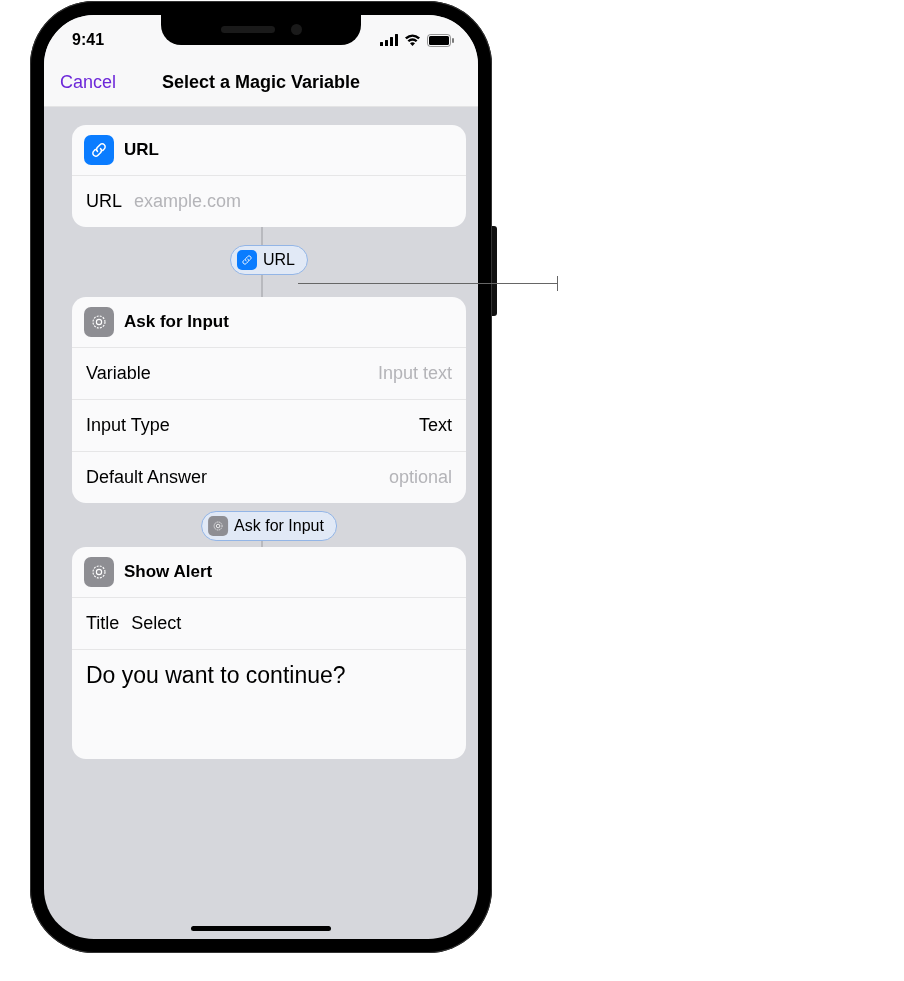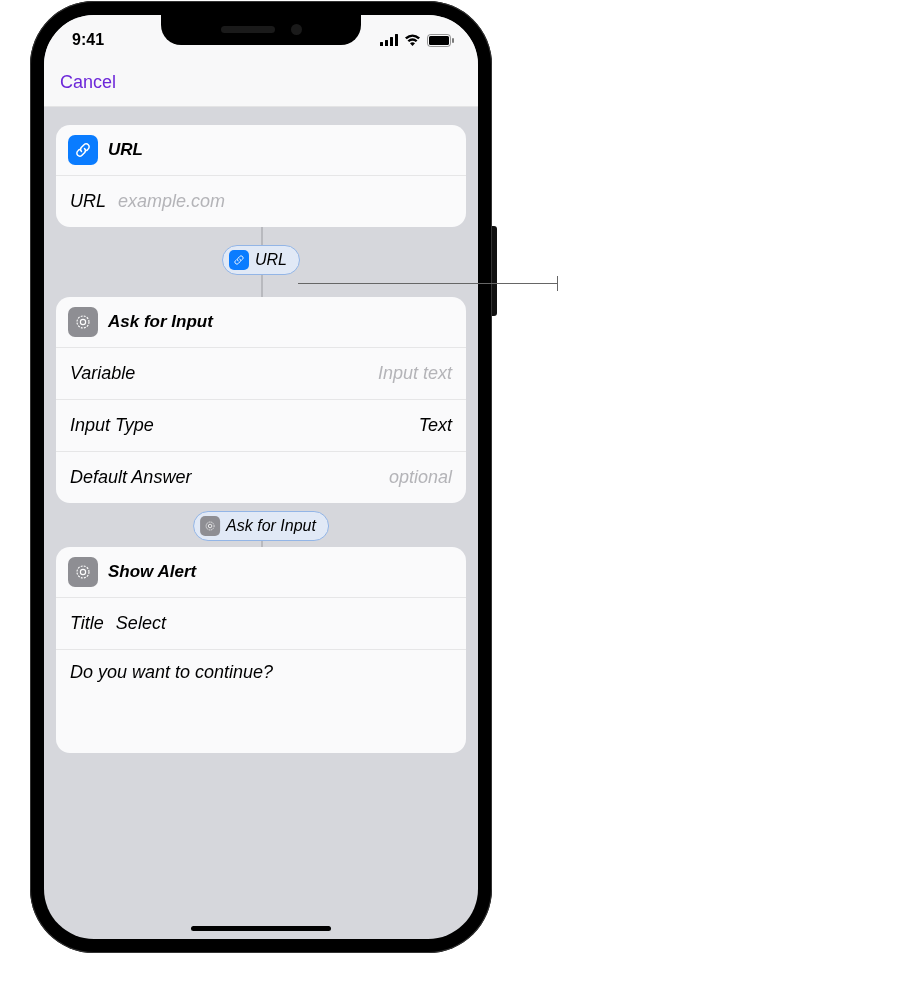--- a/index.html
+++ b/index.html
@@ -106,23 +106,22 @@
     left: 0; right: 0;
     text-align: center;
     font-size: 18px;
     font-weight: 600;
     color: #000;
     pointer-events: none;
   }
   .content {
     flex: 1;
     overflow-y: auto;
-    padding: 18px 12px 0 12px;
-    position: relative;
-    font-style: italic;
+    padding: 18px 12px 0 28px;
+    position: relative;
   }
   .flow-line {
     position: absolute;
     left: 50%;
     width: 2px;
     background: #b8b9be;
     z-index: 1;
   }
   .card {
     background: #fafafb;
@@ -164,21 +163,21 @@
     font-size: 18px;
     min-height: 52px;
   }
   .row-label { color: #000; }
   .row-value { margin-left: auto; color: #000; font-size: 18px; }
   .row-value.placeholder, .row-inline.placeholder { color: #b4b4b8; }
   .row-inline { margin-left: 12px; color: #000; font-size: 18px; }
   .row-textarea {
     padding: 12px 14px 70px 14px;
     border-top: 1px solid rgba(0,0,0,0.08);
-    font-size: 18px;
+    font-size: 23px;
     color: #000;
   }
   .pill {
     position: absolute;
     left: 50%;
     transform: translateX(-50%);
     background: #e1e9f6;
     border: 1px solid #93b5e6;
     border-radius: 18px;
     padding: 4px 12px 4px 6px;
@@ -271,20 +270,21 @@
         <svg width="27" height="13" viewBox="0 0 27 13">
             <rect x="0.5" y="0.5" width="23" height="12" rx="3" fill="none" stroke="#000" stroke-opacity="0.4"></rect>
             <rect x="2" y="2" width="20" height="9" rx="1.5" fill="#000"></rect>
             <rect x="25" y="4" width="2" height="5" rx="1" fill="#000" fill-opacity="0.5"></rect>
           </svg>
       </div>
     </div>
 
     <div class="nav-bar">
       <span class="nav-cancel">Cancel</span>
+      <span class="nav-title">Select a Magic Variable</span>
     </div>
 
     <div class="content">
 
       <div class="flow-line" style="top:100px;height:110px"></div>
       <div class="flow-line" style="top:405px;height:80px"></div>
 
       <div class="card">
         <div class="card-header">
           <div class="icon-box icon-url">

